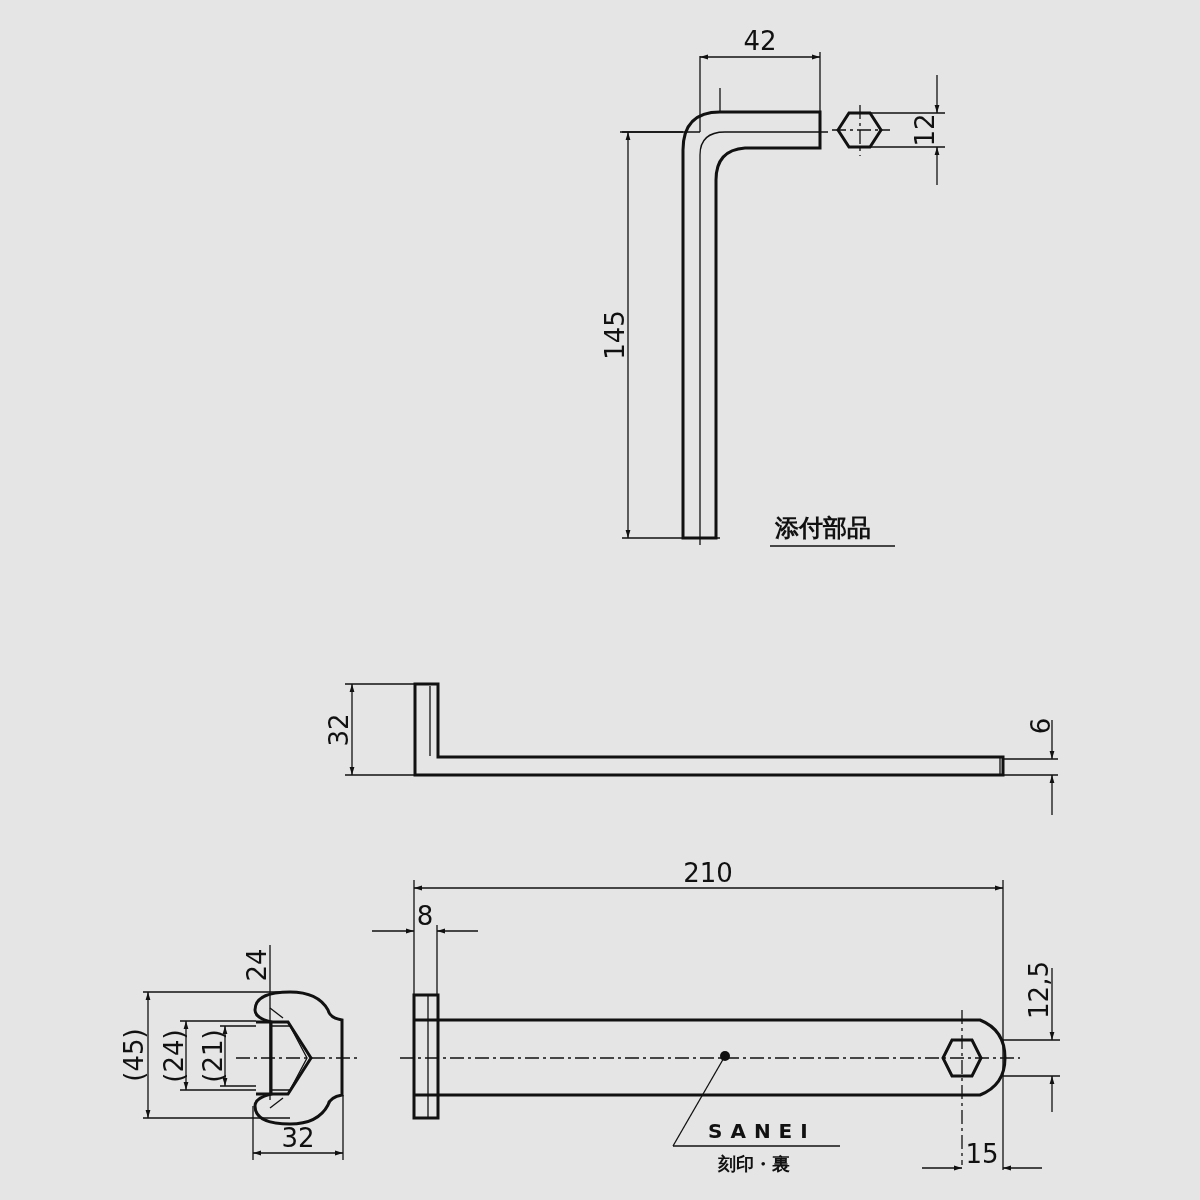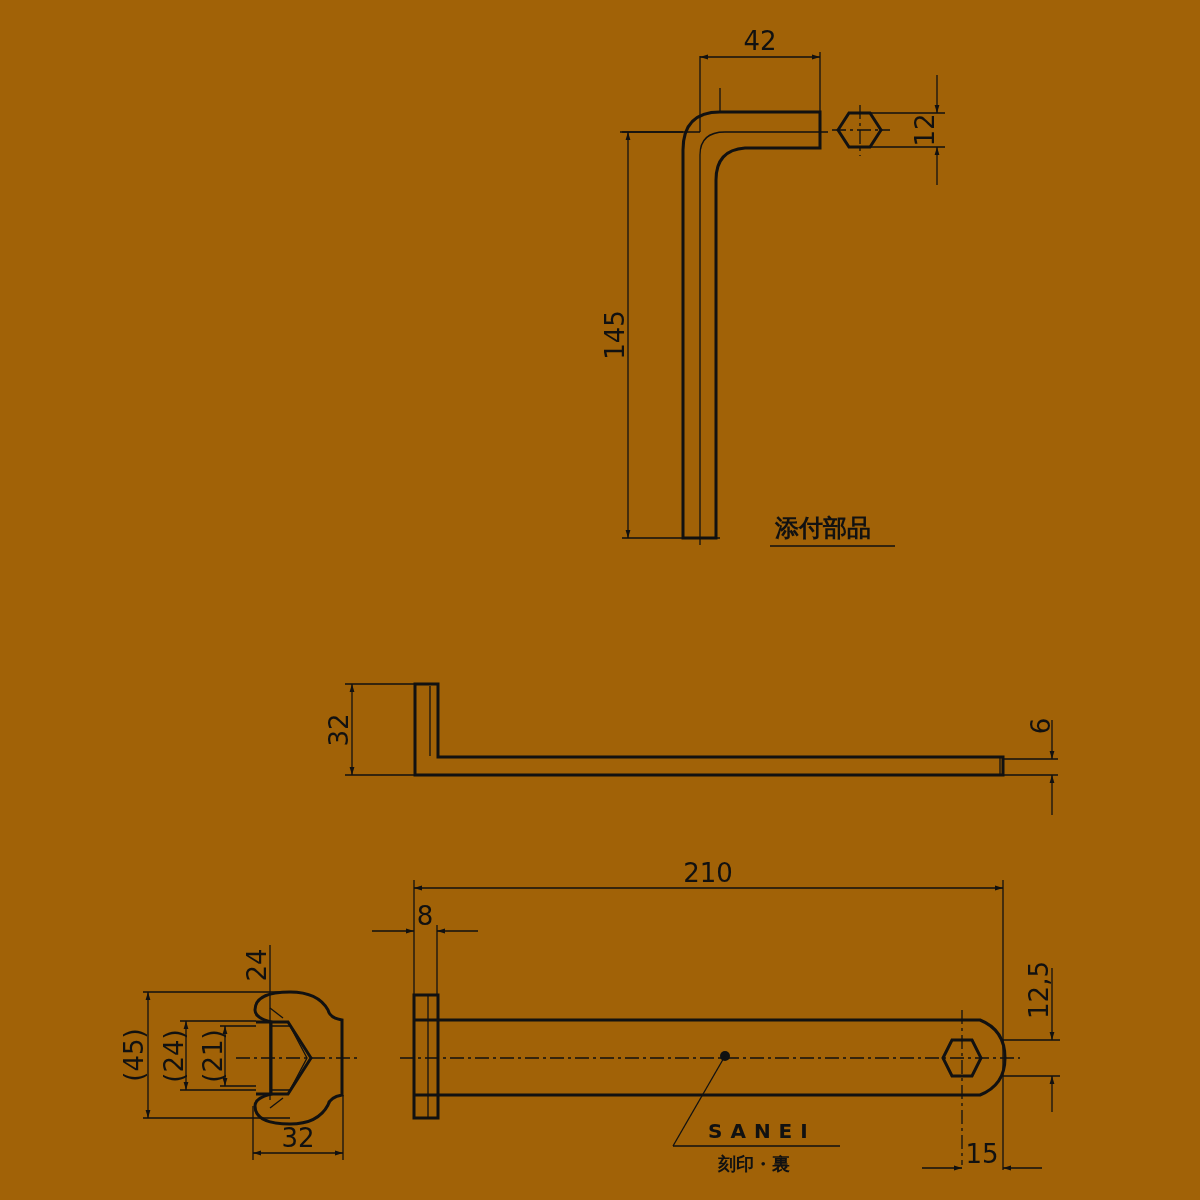--- a/index.html
+++ b/index.html
@@ -1,16 +1,16 @@
 <!DOCTYPE html>
 <html><head>
   <meta charset="utf-8">
   <style>
     html, body { margin: 0; padding: 0; background: #ffffff; }
-    .canvas { position: relative; width: 1200px; height: 1200px; background: #a16207; overflow: hidden; text-align: right; }
+    .canvas { position: relative; width: 1200px; height: 1200px; background: #e5e5e5; overflow: hidden; text-align: right; }
     svg { position: absolute; left: 0; top: 0; }
     .dim { font-family: "DejaVu Sans", sans-serif; font-size: 26px; fill: #111; }
     .jp { font-family: "DejaVu Sans", sans-serif; font-size: 24px; font-weight: bold; fill: #111; }
     .jp-small { font-family: "DejaVu Sans", sans-serif; font-size: 18px; font-weight: bold; fill: #111; }
     .brand { font-family: "DejaVu Sans", sans-serif; font-size: 20px; font-weight: bold; letter-spacing: 8px; fill: #111; }
     .thick { stroke: #111; stroke-width: 3; fill: none; }
     .thin { stroke: #111; stroke-width: 1.3; fill: none; }
     .center { stroke: #111; stroke-width: 1.3; fill: none; stroke-dasharray: 14 4 3 4; }
   </style>
 </head>

